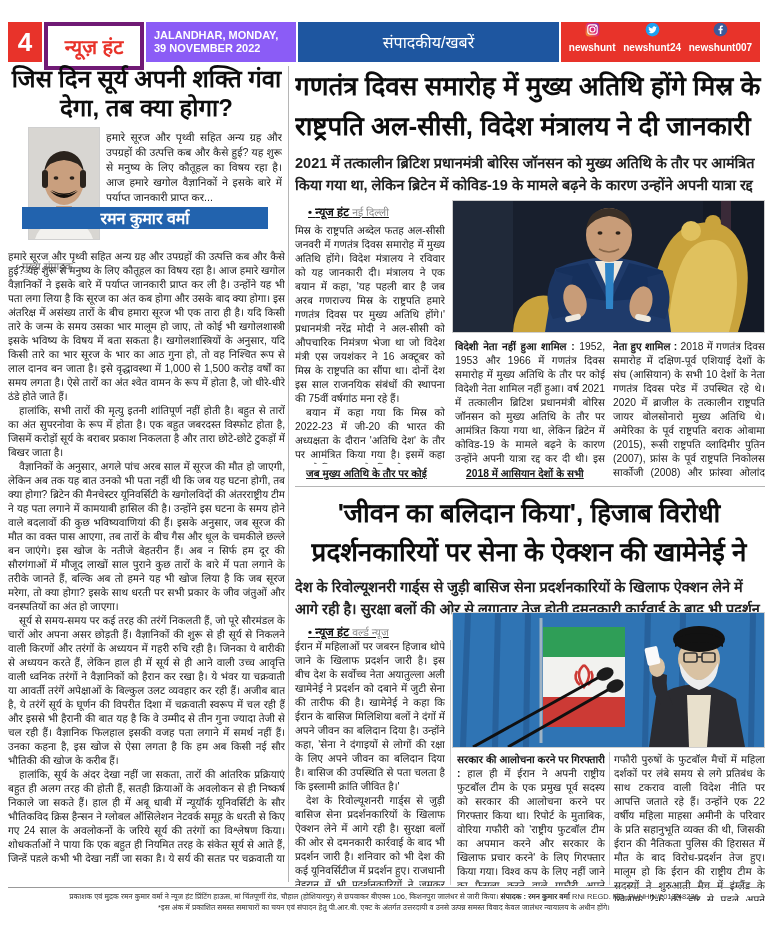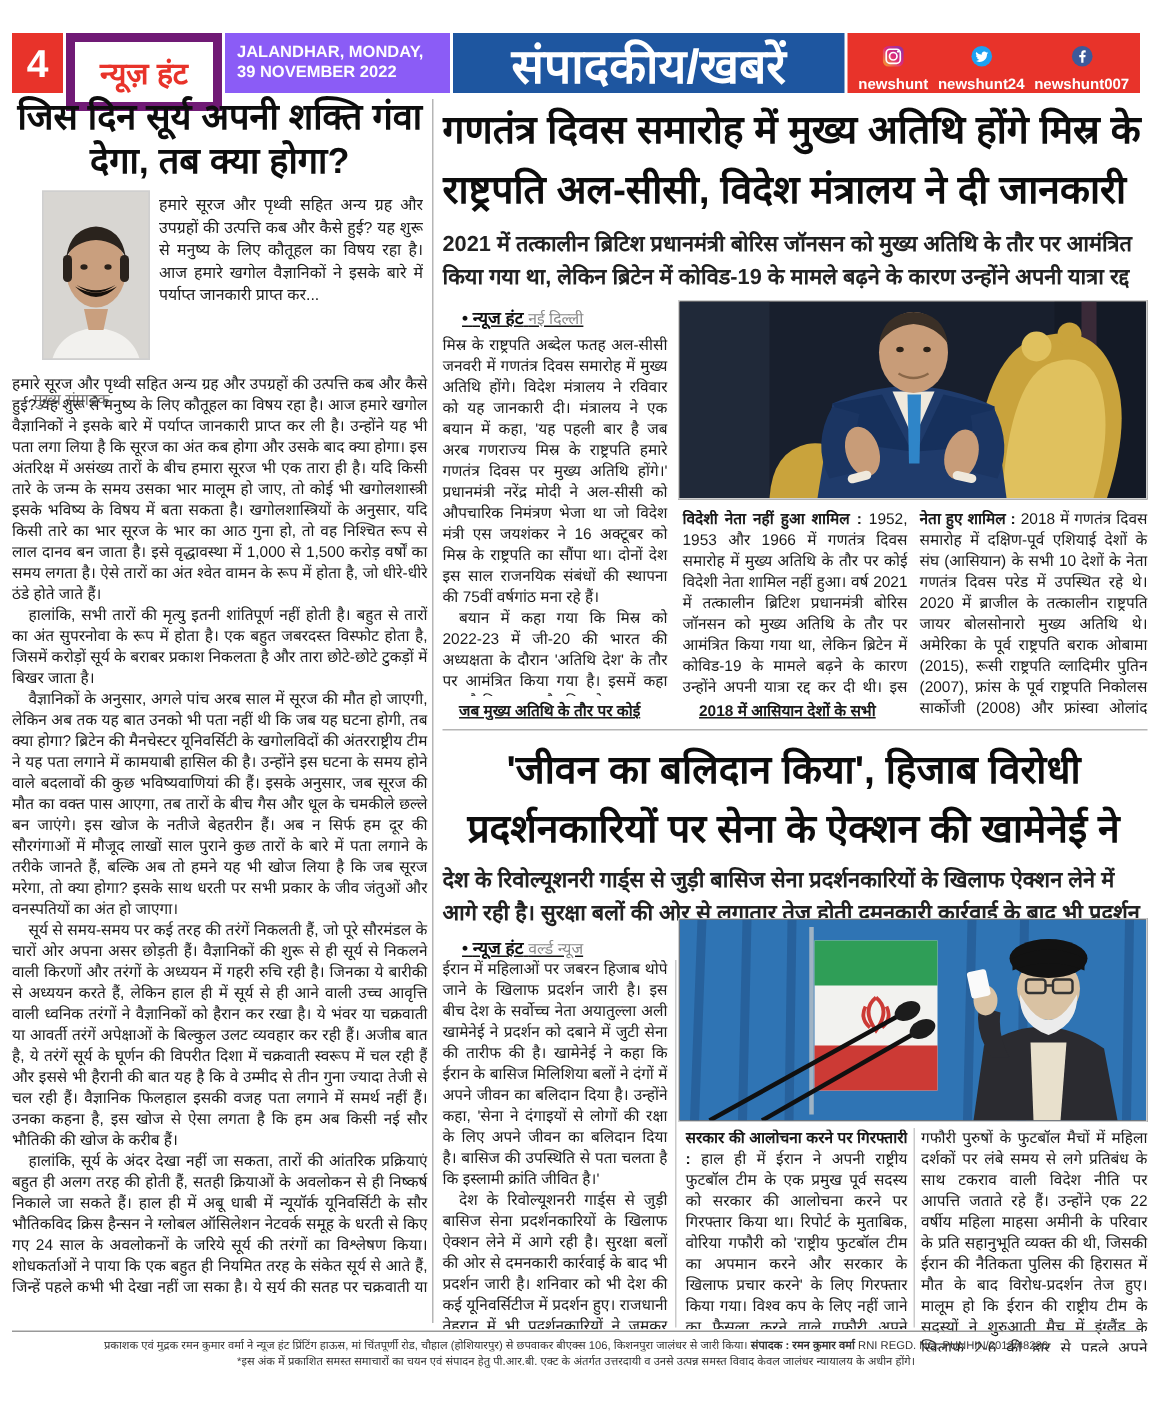--- a/index.html
+++ b/index.html
@@ -2,25 +2,25 @@
 <html><head>
 <meta charset="utf-8">
 <style>
   html,body{margin:0;padding:0;background:#ffffff;}
   .page{position:relative;width:768px;height:940px;background:#ffffff;overflow:hidden;
         font-family:"Liberation Sans","DejaVu Sans",sans-serif;color:#1a1a1a;}
   
   .masthead{position:absolute;left:8px;top:22px;width:752px;height:40px;display:flex;gap:2px;}
   .m-box{height:40px;display:flex;align-items:center;justify-content:center;}
   .m-pagenum{width:34px;background:#e8332a;color:#fff;font-size:26px;font-weight:bold;}
-  .m-logo{width:92px;background:#fff;border:6px solid #701a75;color:#e8332a;font-size:20px;font-weight:bold;}
+  .m-logo{width:92px;background:#fff;border:4px solid #701a75;color:#e8332a;font-size:20px;font-weight:bold;}
   .m-date{width:150px;background:#8b5cf6;color:#fff;font-size:11px;font-weight:bold;
           flex-direction:column;align-items:flex-start;justify-content:center;padding-left:8px;box-sizing:border-box;line-height:13px;}
-  .m-section{width:261px;background:#1e56a0;color:#fff;font-size:32px;font-weight:bold;}
-  .m-social{flex:1;background:#e8332a;color:#fff;display:flex;align-items:flex-end;justify-content:space-around;padding:0 4px;}
+  .m-section{width:261px;background:#1e56a0;color:#fff;font-size:16px;font-weight:normal;}
+  .m-social{flex:1;background:#e8332a;color:#fff;display:flex;align-items:flex-start;justify-content:space-around;padding:0 4px;}
   .soc-item{display:flex;flex-direction:column;align-items:center;gap:1px;}
   .soc-handle{font-size:10px;font-weight:bold;color:#fff;}
   
   .rule-v{position:absolute;width:1px;background:#b5b5b5;}
   .rule-h{position:absolute;height:1px;background:#b5b5b5;}
   .photo-frame{position:absolute;border:1px solid #cfcfcf;box-sizing:border-box;overflow:hidden;background:#222;}
   .body-text{font-size:10.3px;line-height:1.36;text-align:justify;overflow:hidden;}
   .body-text p{margin:0;}
   .body-text p.ind{text-indent:11px;}
   .lead-bold{font-weight:bold;}
@@ -115,20 +115,21 @@
       <rect x="51" y="42" width="6" height="18" rx="3" fill="#2a231d"></rect>
       <ellipse cx="27" cy="50" rx="2.4" ry="1.8" fill="#2a211a"></ellipse>
       <ellipse cx="43" cy="50" rx="2.4" ry="1.8" fill="#2a211a"></ellipse>
       <path d="M21,63 Q35,77 49,63 Q35,71 21,63 Z" fill="#15100c"></path>
       <path d="M22,62 Q35,72 48,62 Q35,69 22,62 Z" fill="#15100c"></path>
     </svg>
   </div>
 
   <div class="ed-intro">हमारे सूरज और पृथ्वी सहित अन्य ग्रह और उपग्रहों की उत्पत्ति कब और कैसे हुई? यह शुरू से मनुष्य के लिए कौतूहल का विषय रहा है। आज हमारे खगोल वैज्ञानिकों ने इसके बारे में पर्याप्त जानकारी प्राप्त कर...</div>
 
+  <div class="ed-banner">रमन कुमार वर्मा</div>
   <div class="ed-author-title">मुख्य संपादक</div>
 
   <div class="ed-body body-text">
     <p>हमारे सूरज और पृथ्वी सहित अन्य ग्रह और उपग्रहों की उत्पत्ति कब और कैसे हुई? यह शुरू से मनुष्य के लिए कौतूहल का विषय रहा है। आज हमारे खगोल वैज्ञानिकों ने इसके बारे में पर्याप्त जानकारी प्राप्त कर ली है। उन्होंने यह भी पता लगा लिया है कि सूरज का अंत कब होगा और उसके बाद क्या होगा। इस अंतरिक्ष में असंख्य तारों के बीच हमारा सूरज भी एक तारा ही है। यदि किसी तारे के जन्म के समय उसका भार मालूम हो जाए, तो कोई भी खगोलशास्त्री इसके भविष्य के विषय में बता सकता है। खगोलशास्त्रियों के अनुसार, यदि किसी तारे का भार सूरज के भार का आठ गुना हो, तो वह निश्चित रूप से लाल दानव बन जाता है। इसे वृद्धावस्था में 1,000 से 1,500 करोड़ वर्षों का समय लगता है। ऐसे तारों का अंत श्वेत वामन के रूप में होता है, जो धीरे-धीरे ठंडे होते जाते हैं।</p>
     <p class="ind">हालांकि, सभी तारों की मृत्यु इतनी शांतिपूर्ण नहीं होती है। बहुत से तारों का अंत सुपरनोवा के रूप में होता है। एक बहुत जबरदस्त विस्फोट होता है, जिसमें करोड़ों सूर्य के बराबर प्रकाश निकलता है और तारा छोटे-छोटे टुकड़ों में बिखर जाता है।</p>
     <p class="ind">वैज्ञानिकों के अनुसार, अगले पांच अरब साल में सूरज की मौत हो जाएगी, लेकिन अब तक यह बात उनको भी पता नहीं थी कि जब यह घटना होगी, तब क्या होगा? ब्रिटेन की मैनचेस्टर यूनिवर्सिटी के खगोलविदों की अंतरराष्ट्रीय टीम ने यह पता लगाने में कामयाबी हासिल की है। उन्होंने इस घटना के समय होने वाले बदलावों की कुछ भविष्यवाणियां की हैं। इसके अनुसार, जब सूरज की मौत का वक्त पास आएगा, तब तारों के बीच गैस और धूल के चमकीले छल्ले बन जाएंगे। इस खोज के नतीजे बेहतरीन हैं। अब न सिर्फ हम दूर की सौरगंगाओं में मौजूद लाखों साल पुराने कुछ तारों के बारे में पता लगाने के तरीके जानते हैं, बल्कि अब तो हमने यह भी खोज लिया है कि जब सूरज मरेगा, तो क्या होगा? इसके साथ धरती पर सभी प्रकार के जीव जंतुओं और वनस्पतियों का अंत हो जाएगा।</p>
     <p class="ind">सूर्य से समय-समय पर कई तरह की तरंगें निकलती हैं, जो पूरे सौरमंडल के चारों ओर अपना असर छोड़ती हैं। वैज्ञानिकों की शुरू से ही सूर्य से निकलने वाली किरणों और तरंगों के अध्ययन में गहरी रुचि रही है। जिनका ये बारीकी से अध्ययन करते हैं, लेकिन हाल ही में सूर्य से ही आने वाली उच्च आवृत्ति वाली ध्वनिक तरंगों ने वैज्ञानिकों को हैरान कर रखा है। ये भंवर या चक्रवाती या आवर्ती तरंगें अपेक्षाओं के बिल्कुल उलट व्यवहार कर रही हैं। अजीब बात है, ये तरंगें सूर्य के घूर्णन की विपरीत दिशा में चक्रवाती स्वरूप में चल रही हैं और इससे भी हैरानी की बात यह है कि वे उम्मीद से तीन गुना ज्यादा तेजी से चल रही हैं। वैज्ञानिक फिलहाल इसकी वजह पता लगाने में समर्थ नहीं हैं। उनका कहना है, इस खोज से ऐसा लगता है कि हम अब किसी नई सौर भौतिकी की खोज के करीब हैं।</p>
     <p class="ind">हालांकि, सूर्य के अंदर देखा नहीं जा सकता, तारों की आंतरिक प्रक्रियाएं बहुत ही अलग तरह की होती हैं, सतही क्रियाओं के अवलोकन से ही निष्कर्ष निकाले जा सकते हैं। हाल ही में अबू धाबी में न्यूयॉर्क यूनिवर्सिटी के सौर भौतिकविद क्रिस हैन्सन ने ग्लोबल ऑसिलेशन नेटवर्क समूह के धरती से किए गए 24 साल के अवलोकनों के जरिये सूर्य की तरंगों का विश्लेषण किया। शोधकर्ताओं ने पाया कि एक बहुत ही नियमित तरह के संकेत सूर्य से आते हैं, जिन्हें पहले कभी भी देखा नहीं जा सका है। ये सूर्य की सतह पर चक्रवाती या आवर्ती स्वरूप बना रहे हैं। वैज्ञानिकों को यह तथ्य परेशान कर रहा है कि इन तरंगों की गति उम्मीद से तीन गुना ज्यादा है। इस पहेली को सुलझाने के लिए शोधकर्ताओं ने कई संभावनाओं पर विचार किया, लेकिन उसे सुलझा नहीं सके हैं।</p>
 
   </div>

